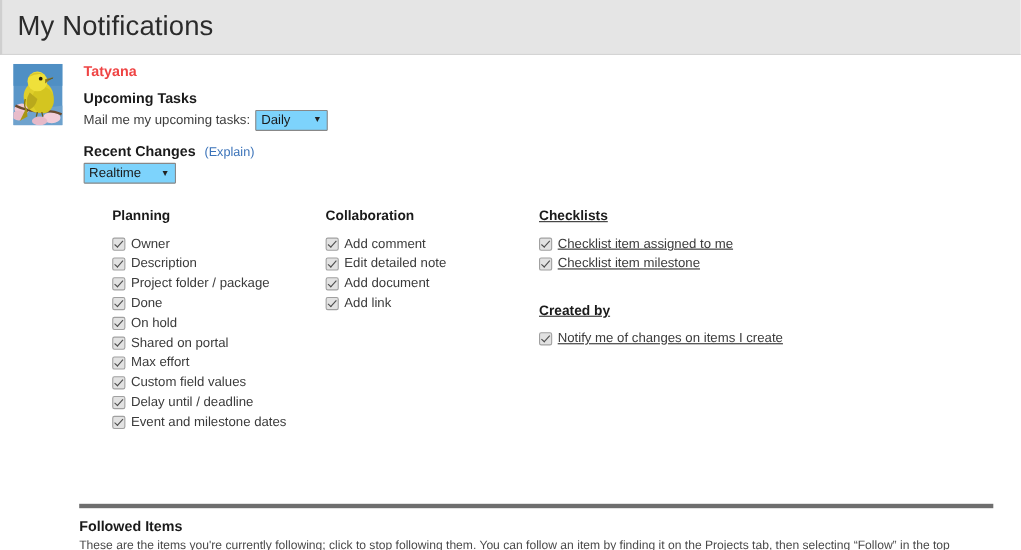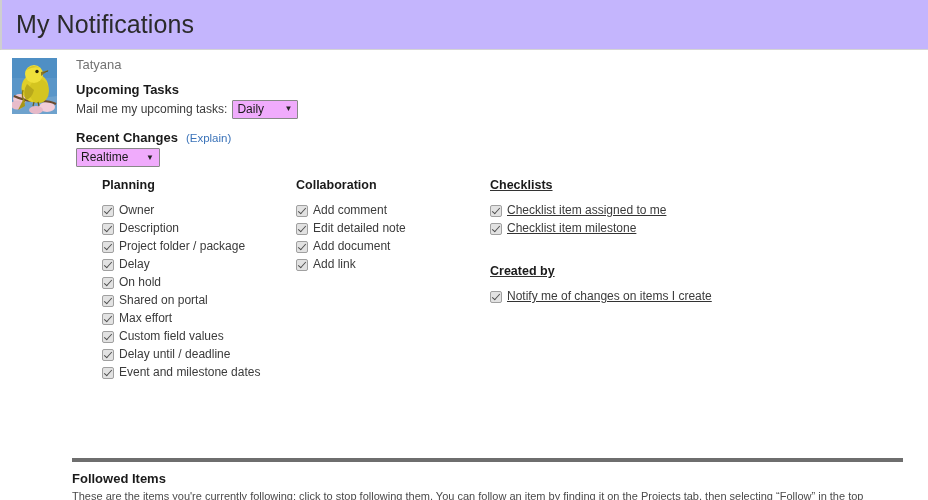--- a/index.html
+++ b/index.html
@@ -14,21 +14,21 @@
     font-family: "Liberation Sans", sans-serif;
     font-size: 12px;
     color: #333333;
     overflow: hidden;
     position: relative;
   }
 
   
   .page-header {
     height: 50px;
-    background: #c4b5fd;
+    background: #e5e5e5;
     border-bottom: 1px solid #d4d4d4;
     border-left: 2px solid #cfcfcf;
     box-sizing: border-box;
     display: flex;
     align-items: center;
     padding-left: 14px;
   }
   .page-title {
     font-size: 25px;
     font-weight: normal;
@@ -54,22 +54,22 @@
   }
   .avatar svg { display: block; }
 
   .profile-col {
     margin-left: 76px;
     padding-top: 7px;
   }
 
   .user-name {
     font-size: 13px;
-    font-weight: normal;
-    color: #737373;
+    font-weight: bold;
+    color: #ef4444;
     margin: 0 0 9px 0;
     line-height: 1.2;
   }
 
   .section-head {
     font-size: 13px;
     font-weight: bold;
     color: #1a1a1a;
     margin: 0 0 2px 0;
     line-height: 1.25;
@@ -96,21 +96,21 @@
   }
   .setting-label { white-space: nowrap; }
 
   
   .sel {
     -webkit-appearance: none;
     appearance: none;
     font-family: "Liberation Sans", sans-serif;
     font-size: 12px;
     color: #1a1a1a;
-    background: #f0abfc;
+    background: #7dd3fc;
     border: 1px solid #888888;
     border-radius: 1px;
     padding: 1px 18px 1px 4px;
     height: 19px;
     line-height: 15px;
     box-sizing: border-box;
     cursor: pointer;
     position: relative;
   }
   .sel-wrap { position: relative; display: inline-block; }
@@ -123,21 +123,21 @@
     font-size: 8px;
     color: #222;
     line-height: 1;
   }
   .sel-daily { width: 66px; }
   .sel-realtime { width: 84px; }
 
   
   .columns {
     position: relative;
-    margin-top: 11px;
+    margin-top: 22px;
     margin-left: 102px;
     height: 216px;
   }
   .col {
     position: absolute;
     top: 0;
   }
   .col-planning { left: 0; width: 195px; }
   .col-collab   { left: 194px; width: 195px; }
   .col-check    { left: 388px; width: 300px; text-decoration: underline; }
@@ -302,21 +302,21 @@
         <div class="cb-row">
           <span class="cb"></span>
           <span class="cb-label">Description</span>
         </div>
         <div class="cb-row">
           <span class="cb"></span>
           <span class="cb-label">Project folder / package</span>
         </div>
         <div class="cb-row">
           <span class="cb"></span>
-          <span class="cb-label">Delay</span>
+          <span class="cb-label">Done</span>
         </div>
         <div class="cb-row">
           <span class="cb"></span>
           <span class="cb-label">On hold</span>
         </div>
         <div class="cb-row">
           <span class="cb"></span>
           <span class="cb-label">Shared on portal</span>
         </div>
         <div class="cb-row">

